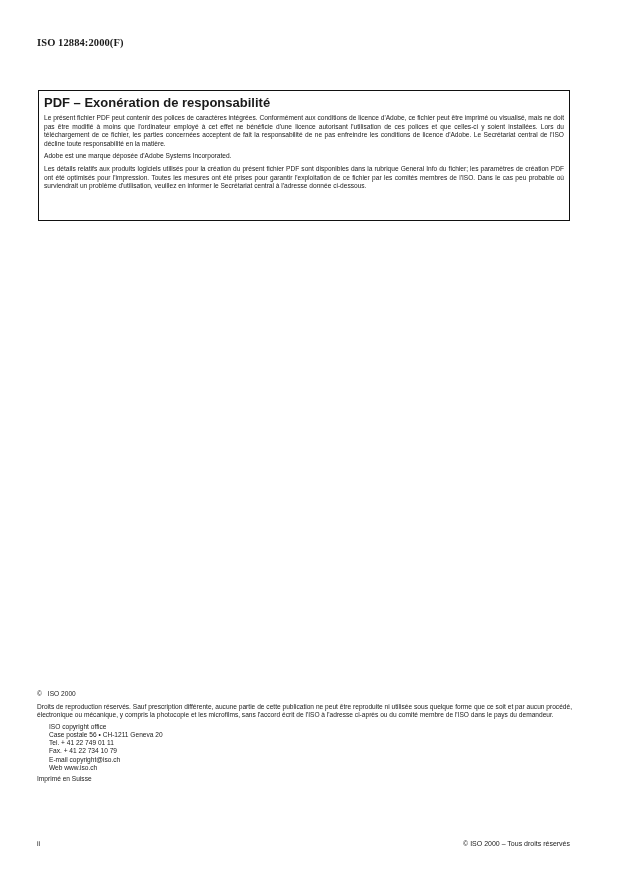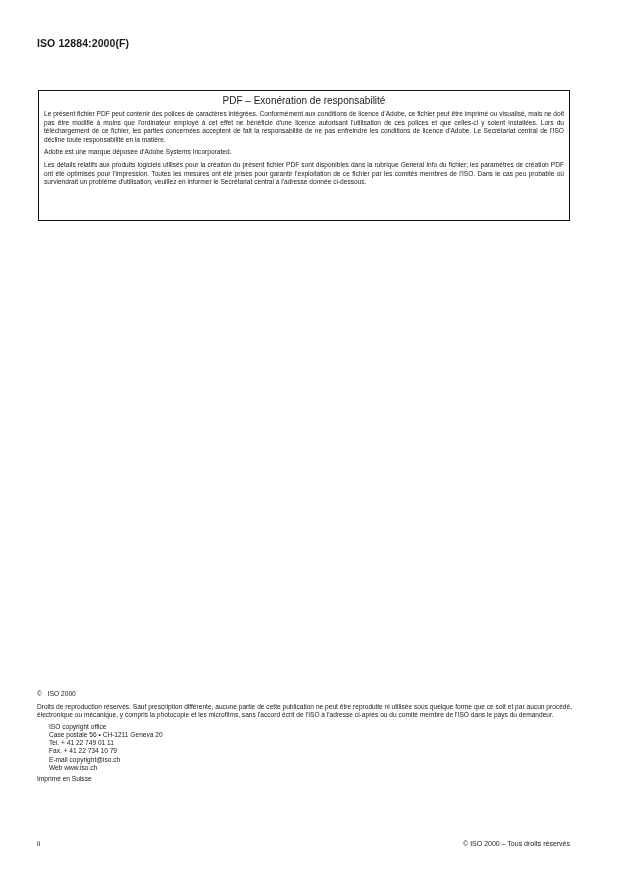--- a/index.html
+++ b/index.html
@@ -2,29 +2,29 @@
 <html><head>
 <meta charset="utf-8">
 <style>
   html, body { margin: 0; padding: 0; background: #ffffff; }
   body {
     width: 619px; height: 877px; position: relative; overflow: hidden;
     font-family: "Liberation Sans", sans-serif; color: #1a1a1a;
   }
   .doc-id {
     position: absolute; left: 37px; top: 37px;
-    font-size: 10.5px; font-weight: bold; letter-spacing: 0.1px;
+    font-size: 10.5px; font-weight: bold; letter-spacing: 0.1px; font-family: Liberation Serif, serif;
   }
   .disclaimer-box {
     position: absolute; left: 38px; top: 90px; width: 532px; height: 131px;
     border: 1.3px solid #111; box-sizing: border-box;
     padding: 4px 5px 0 5px;
   }
   .disclaimer-title {
-    text-align: center; font-weight: normal; font-size: 10px; margin: 0 0 4px 0;
+    font-weight: bold; font-size: 13px; margin: 0 0 4px 0;
   }
   .para {
     font-size: 6.6px; line-height: 8.6px; text-align: justify; margin: 0 0 4px 0;
   }
   .copy-block {
     position: absolute; left: 37px; top: 690px; width: 535px;
     font-size: 6.6px; line-height: 8.6px;
   }
   .copy-year { margin: 0 0 4px 0; }
   .copy-year .sym { margin-right: 6px; }

